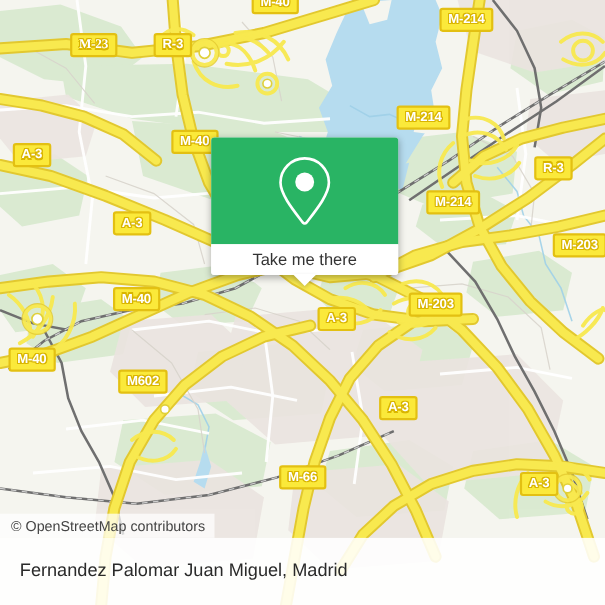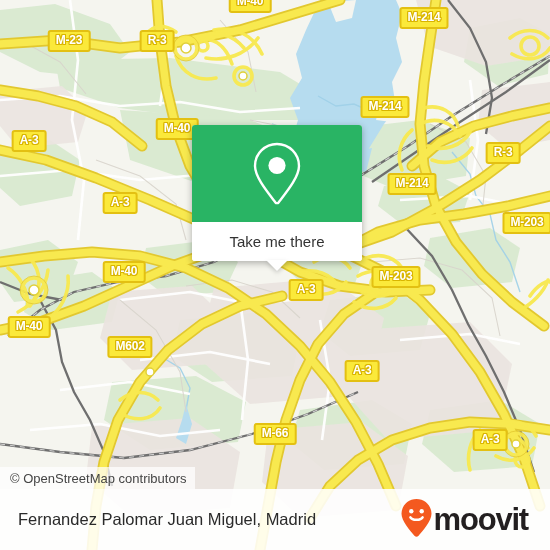--- a/index.html
+++ b/index.html
@@ -63,21 +63,21 @@
   #popup-green {
     background: #29b464;
     height: 97px;
     border-radius: 3px 3px 0 0;
     display: flex;
     align-items: center;
     justify-content: center;
   }
   #popup-green svg { display: block; }
   #popup-label {
-    height: 39px;
+    height: 28px;
     background: #ffffff;
     border-radius: 0 0 3px 3px;
     display: flex;
     align-items: center;
     justify-content: center;
     color: #333333;
     font-size: 15px;
     font-family: "Liberation Sans", sans-serif;
   }
   #popup-tail {
@@ -335,21 +335,21 @@
           <circle cx="186" cy="48" r="5"></circle>
           <circle cx="243" cy="76" r="4"></circle>
           <circle cx="34" cy="290" r="5"></circle>
           <circle cx="380" cy="284" r="4"></circle>
           <circle cx="516" cy="444" r="4"></circle>
           <circle cx="150" cy="372" r="4"></circle>
         </g>
       </g>
     </svg>
 
-    <div class="shield" style="left:69px;  top:41px;">M-23</div>
+    <div class="shield" style="left:85px;  top:41px;font-family:Liberation Serif, serif;">M-23</div>
     <div class="shield" style="left:157px; top:41px;">R-3</div>
     <div class="shield" style="left:424px; top:18px;">M-214</div>
     <div class="shield" style="left:385px; top:107px;">M-214</div>
     <div class="shield" style="left:250px; top:2px;">M-40</div>
     <div class="shield" style="left:29px;  top:141px;">A-3</div>
     <div class="shield" style="left:177px; top:129px;">M-40</div>
     <div class="shield" style="left:503px; top:153px;">R-3</div>
     <div class="shield" style="left:120px; top:203px;">A-3</div>
     <div class="shield" style="left:412px; top:184px;">M-214</div>
     <div class="shield" style="left:527px; top:223px;">M-203</div>
@@ -373,26 +373,15 @@
       </span>
     </div>
     <div id="popup-label">Take me there</div>
     <div id="popup-tail"></div>
   </div>
 
   <div id="attribution">© OpenStreetMap contributors</div>
 
   <div id="footer">
     <div id="footer-title">Fernandez Palomar Juan Miguel, Madrid</div>
-    <div id="brand">
-      <span>
-        <svg width="33" height="40" viewBox="0 0 33 40">
-          <path d="M16.5,1 C8.2,1 1.5,7.6 1.5,15.8 C1.5,23.2 10,32.6 14.7,38 C15.6,39.1 17.4,39.1 18.3,38 C23,32.6 31.5,23.2 31.5,15.8 C31.5,7.6 24.8,1 16.5,1 Z" fill="#f4591f"></path>
-          <circle cx="11.3" cy="13.2" r="2.2" fill="#ffffff"></circle>
-          <circle cx="21.7" cy="13.2" r="2.2" fill="#ffffff"></circle>
-          <path d="M10.4,19.3 C12.2,22.6 20.8,22.6 22.6,19.3" fill="none" stroke="#ffffff" stroke-width="2.5" stroke-linecap="round"></path>
-        </svg>
-      </span>
-      <span id="brand-text">moovit</span>
-    </div>
   </div>
 
 </div>
 
 </body></html>

